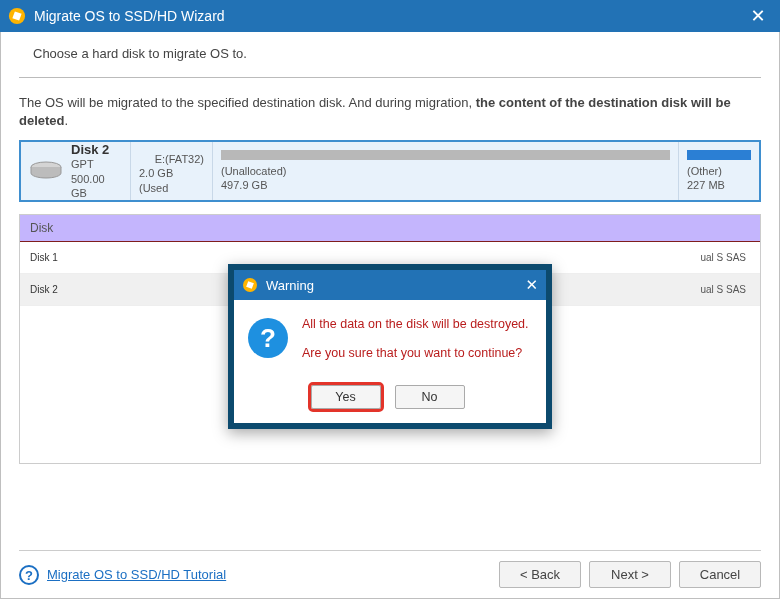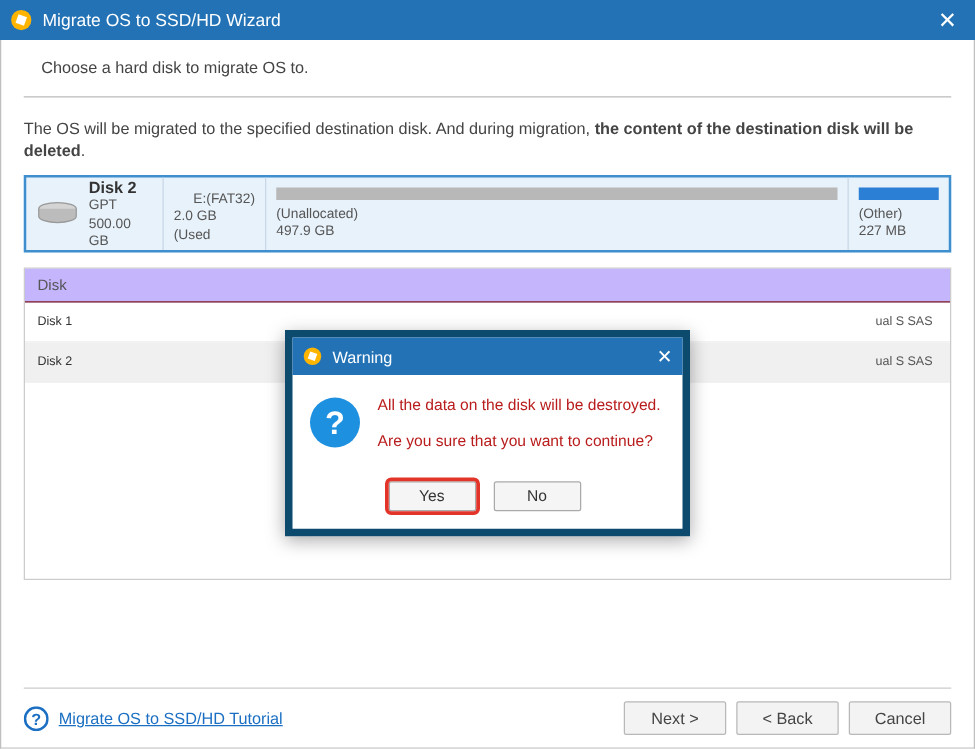--- a/index.html
+++ b/index.html
@@ -201,22 +201,22 @@
 
   <div class="footer">
     <span class="help-icon">
       <svg viewBox="0 0 20 20" width="20" height="20">
           <circle cx="10" cy="10" r="9" fill="none" stroke="#1b6fc3" stroke-width="2"></circle>
           <text x="10" y="15" text-anchor="middle" font-size="13" fill="#1b6fc3" font-weight="bold">?</text>
         </svg>
     </span>
     <a class="help-link">Migrate OS to SSD/HD Tutorial</a>
     <span class="spacer"></span>
+    <div class="btn">&lt; Back</div>
     <div class="btn">Next &gt;</div>
-    <div class="btn">&lt; Back</div>
     <div class="btn">Cancel</div>
   </div>
 </div>
 
 <div class="modal">
   <div class="modal-title">
     <span class="app-icon">
       <svg viewBox="0 0 16 16" width="16" height="16">
           <circle cx="8" cy="8" r="7" fill="#ffb400"></circle>
           <rect x="5" y="5" width="6" height="6" fill="#fff" transform="rotate(20 8 8)"></rect>

